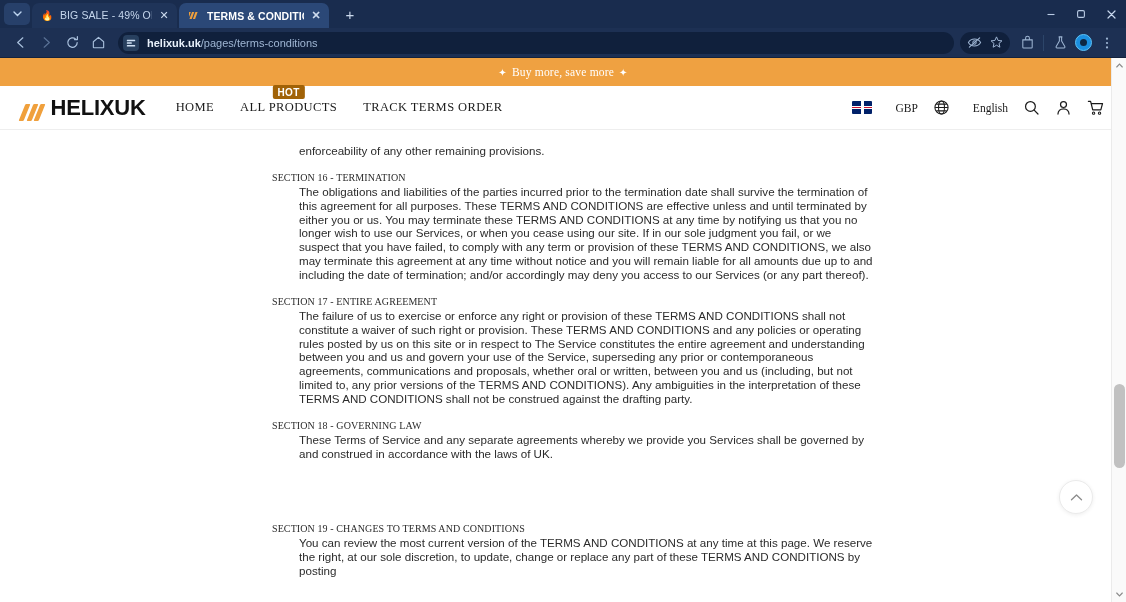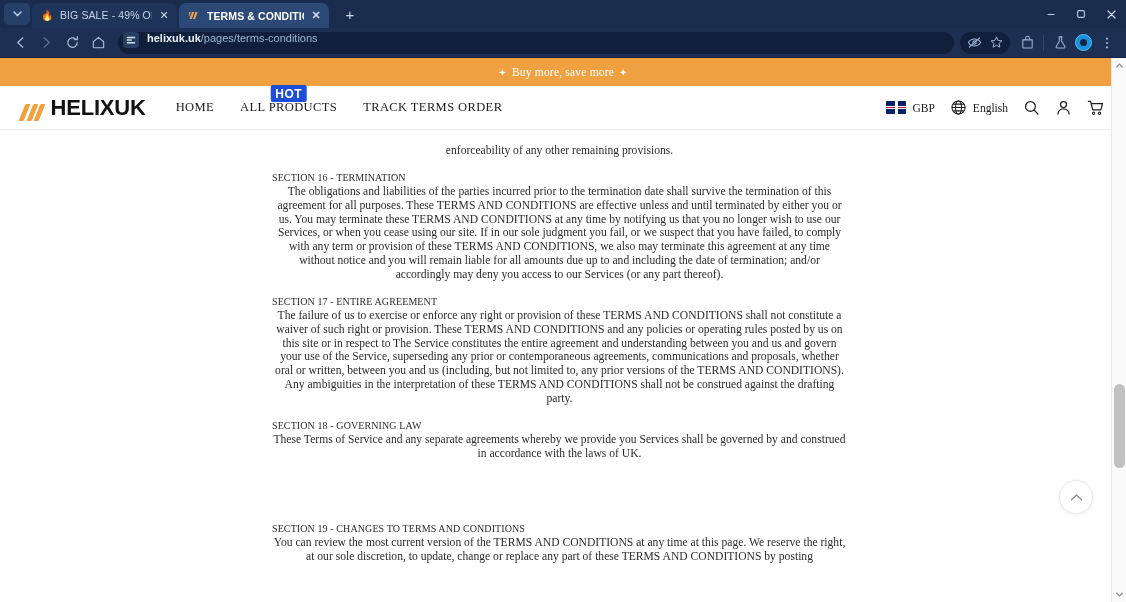--- a/index.html
+++ b/index.html
@@ -87,21 +87,21 @@
     width: 24px; height: 24px; margin-right: 2px;
     display: flex; align-items: center; justify-content: center;
     color: #8fa9cc; border-radius: 4px; cursor: pointer;
   }
   .navbtn.disabled { color: #5a7296; }
   .navbtn svg { display: block; }
   .urlbar {
     flex: 1 1 auto; height: 22px;
     background: #10203c;
     border-radius: 11px;
-    display: flex; 
+    display: flex; align-items: center;
     padding: 0 10px 0 5px;
     margin: 0 6px;
   }
   .shield {
     width: 16px; height: 16px; border-radius: 4px;
     background: #28405f;
     display: flex; align-items: center; justify-content: center;
     margin-right: 8px; flex: 0 0 16px;
   }
   .urltext { font-size: 11px; color: #9fb6d4; white-space: nowrap; }
@@ -170,31 +170,31 @@
   }
   .mainnav { display: flex; align-items: center; gap: 26px; }
   .navitem {
     font-size: 12.5px; color: #1a1a1a; letter-spacing: .4px;
     position: relative; cursor: pointer;
     font-family: "Liberation Serif", serif;
   }
   .hot-badge {
     position: absolute; top: -15px; left: 50%;
     transform: translateX(-50%);
-    background: #1d4ed8; color: #fff;
-    font-size: 12px; font-weight: bold;
+    background: #a16207; color: #fff;
+    font-size: 10px; font-weight: bold;
     padding: 1.5px 5px; border-radius: 2px;
     letter-spacing: .4px;
     font-family: "Liberation Sans", sans-serif;
   }
   .header-right {
     margin-left: auto; display: flex; align-items: center; gap: 15px;
   }
   .hr-item {
-    display: flex; align-items: center; gap: 6px;
+    display: flex; align-items: center; gap: 23px;
     font-size: 11.5px; color: #1a1a1a; cursor: pointer;
     font-family: "Liberation Serif", serif;
   }
   .flag {
     width: 20px; height: 13px; border-radius: 1px;
     position: relative; overflow: hidden; background: #012169;
     flex: 0 0 20px;
   }
   .flag::before {
     content: ""; position: absolute; left: 0; top: 5px;
@@ -214,25 +214,26 @@
 
   
   .doc {
     padding: 14px 0 0 0;
     position: relative;
     height: 472px;
     overflow: hidden;
   }
   .doc-inner { width: 575px; margin-left: 272px; }
   .para {
-    font-family: Liberation Serif, serif;
+    font-family: Liberation Sans, sans-serif;
     font-size: 11.6px;
     line-height: 13.8px;
     color: #2b2b2b;
-    text-align: center;
+    text-align: left;
+    margin-left: 27px;
   }
   .heading {
     font-family: "Liberation Serif", serif;
     font-size: 10px;
     line-height: 13.8px;
     color: #2b2b2b;
     margin-top: 13.5px;
     letter-spacing: .1px;
   }
   .para.wide { width: 575px; }

